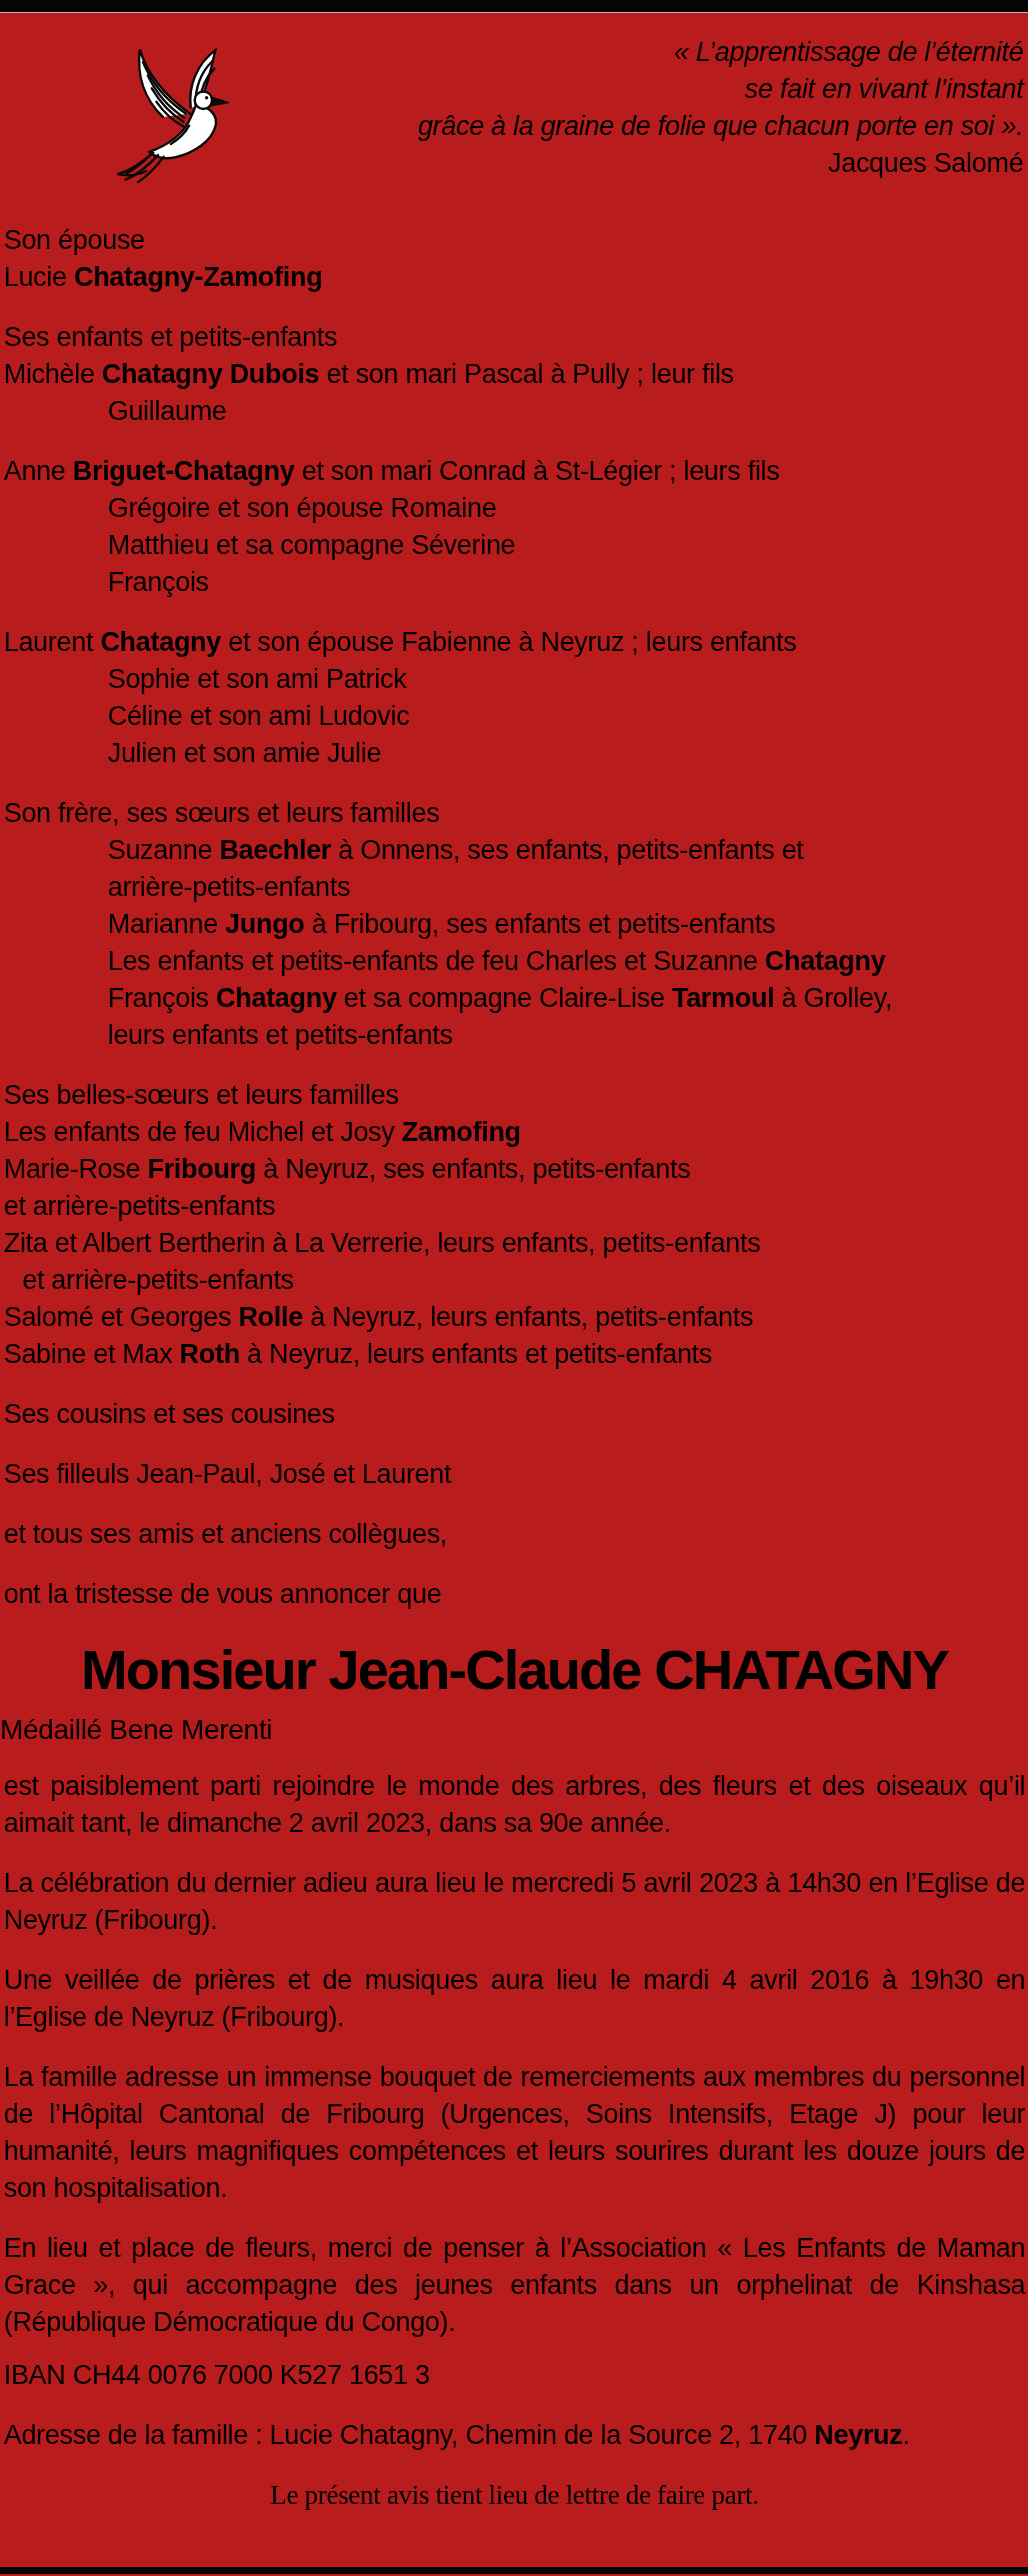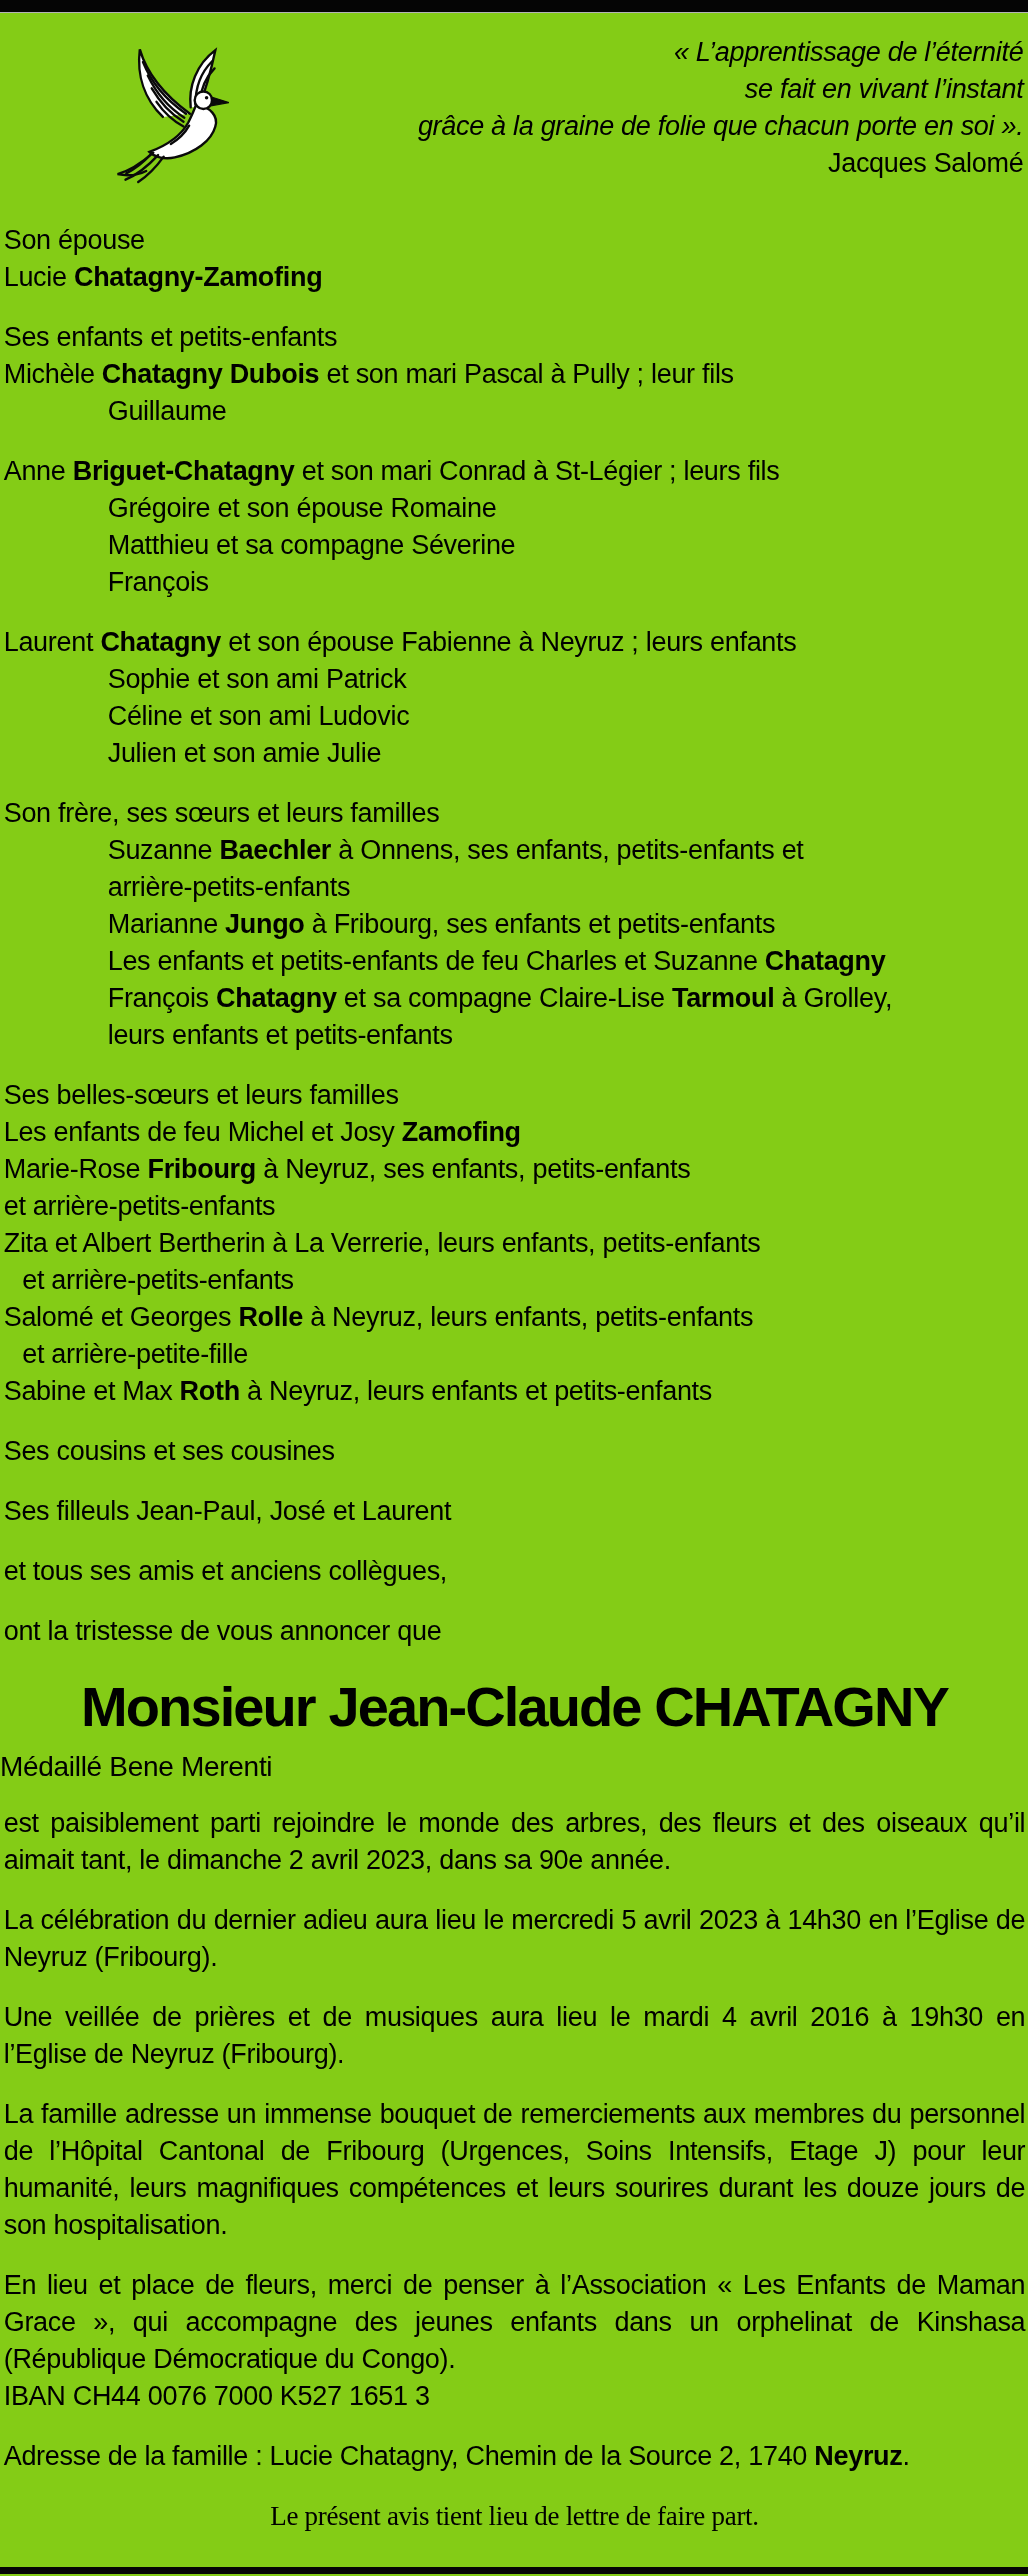--- a/index.html
+++ b/index.html
@@ -1,20 +1,20 @@
 <!DOCTYPE html>
 <html style="font-size:15px"><head>
 <meta charset="utf-8">
 <style>
   html,body{margin:0;padding:0;background:#ffffff;}
   .page{
     position:relative;
     width:1029px;
     height:2576px;
-    background:#84cc16;
+    background:#b91c1c;
     color:#000;
     font-family:"Liberation Sans","DejaVu Sans",sans-serif;
     letter-spacing:-0.3px;
     overflow:hidden;
   }
   .rule{position:absolute;left:0;width:1029px;background:#050505;}
   .rule.top{top:0;height:12px;border-bottom:1.9px solid #b5b5b5;}
   .rule.bottom{bottom:1.9px;height:7.4px;}
 
   
@@ -51,21 +51,21 @@
     margin-top:7.4px;
     font-size:28px;
     line-height:46px;
   }
 
   
   .paras{padding:15px 3.7px 0 3.7px;font-size:27px;line-height:37px;}
   .para{margin-top:23px;}
   .para:first-child{margin-top:0;}
   .para.justify{text-align:justify;}
-  .para.tight{margin-top:0;}
+  .para.tight{margin-top:16px;}
   .para.center{text-align:center;font-family:Liberation Serif, serif;}
 </style>
 </head>
 <body>
 
 <div class="page">
   <div class="rule top"></div>
 
   <div class="header">
     <div class="dove">
@@ -137,21 +137,20 @@
         <div class="line ind1"><span>leurs enfants et petits-enfants</span></div>
       </div>
       <div class="block">
         <div class="line"><span>Ses belles-sœurs et leurs familles</span></div>
         <div class="line"><span>Les enfants de feu Michel et Josy </span><span class="b">Zamofing</span></div>
         <div class="line"><span>Marie-Rose </span><span class="b">Fribourg</span><span> à Neyruz, ses enfants, petits-enfants</span></div>
         <div class="line"><span>et arrière-petits-enfants</span></div>
         <div class="line"><span>Zita et Albert Bertherin à La Verrerie, leurs enfants, petits-enfants</span></div>
         <div class="line ind2"><span>et arrière-petits-enfants</span></div>
         <div class="line"><span>Salomé et Georges </span><span class="b">Rolle</span><span> à Neyruz, leurs enfants, petits-enfants</span></div>
-        <div class="line ind2"><span>et arrière-petite-fille</span></div>
         <div class="line"><span>Sabine et Max </span><span class="b">Roth</span><span> à Neyruz, leurs enfants et petits-enfants</span></div>
       </div>
       <div class="block">
         <div class="line"><span>Ses cousins et ses cousines</span></div>
       </div>
       <div class="block">
         <div class="line"><span>Ses filleuls Jean-Paul, José et Laurent</span></div>
       </div>
       <div class="block">
         <div class="line"><span>et tous ses amis et anciens collègues,</span></div>

